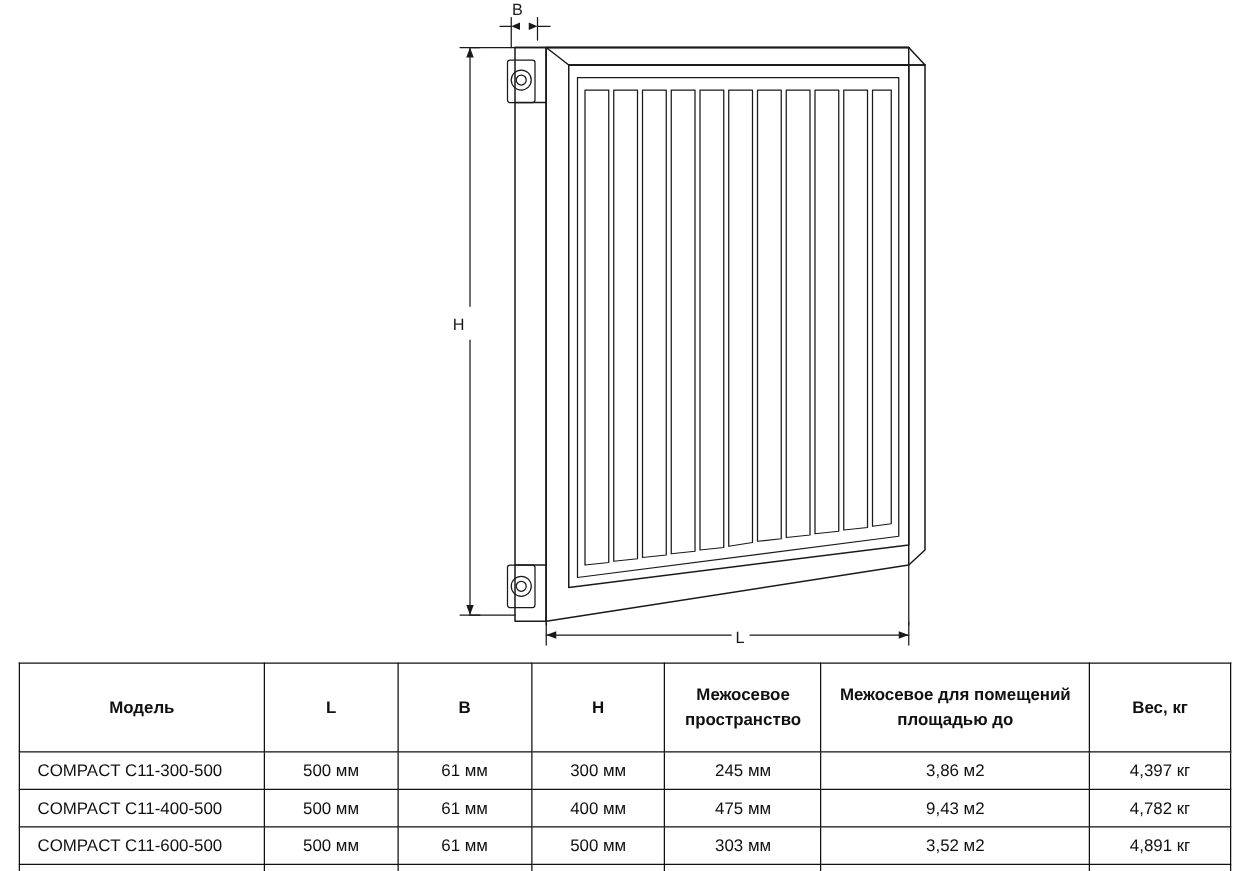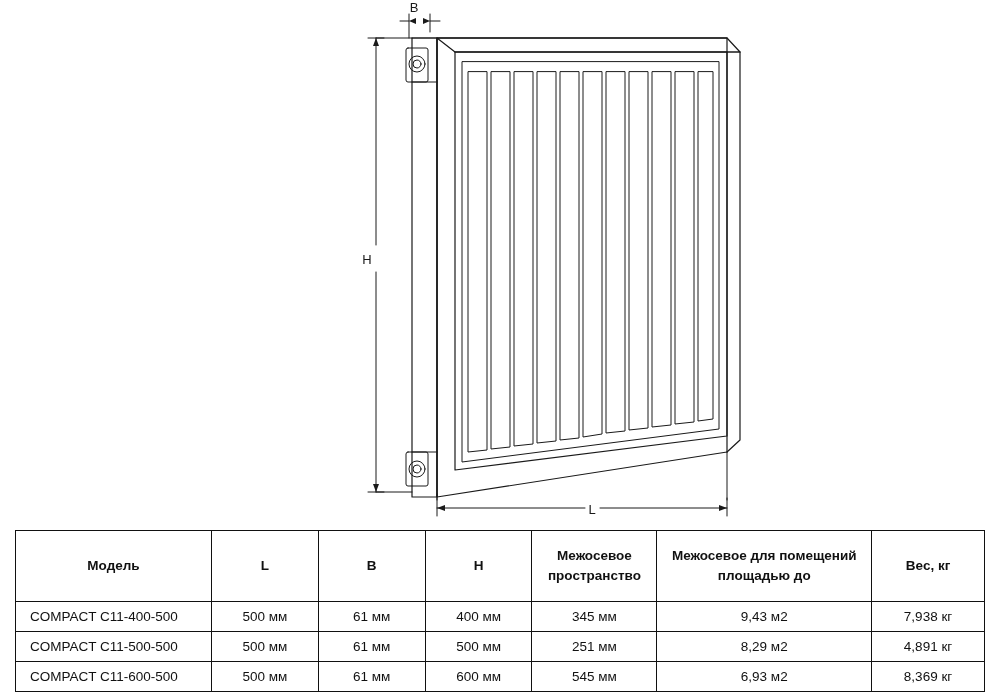--- a/index.html
+++ b/index.html
@@ -192,35 +192,44 @@
         <th>L</th>
         <th>B</th>
         <th>H</th>
         <th>Межосевое пространство</th>
         <th>Межосевое для помещений площадью до</th>
         <th>Вес, кг</th>
       </tr>
     </thead>
     <tbody>
       <tr>
+        <td class="model-cell">COMPACT C11-300-500</td>
+        <td>500 мм</td>
+        <td>61 мм</td>
+        <td>300 мм</td>
+        <td>245 мм</td>
+        <td>3,86 м2</td>
+        <td>4,397 кг</td>
+      </tr>
+      <tr>
         <td class="model-cell">COMPACT C11-400-500</td>
         <td>500 мм</td>
         <td>61 мм</td>
         <td>400 мм</td>
-        <td>345 мм</td>
+        <td>475 мм</td>
         <td>9,43 м2</td>
-        <td>7,938 кг</td>
-      </tr>
-      <tr>
-        <td class="model-cell">COMPACT C11-500-500</td>
-        <td>500 мм</td>
-        <td>61 мм</td>
-        <td>500 мм</td>
-        <td>251 мм</td>
-        <td>8,29 м2</td>
+        <td>4,782 кг</td>
+      </tr>
+      <tr>
+        <td class="model-cell">COMPACT C11-600-500</td>
+        <td>500 мм</td>
+        <td>61 мм</td>
+        <td>500 мм</td>
+        <td>303 мм</td>
+        <td>3,52 м2</td>
         <td>4,891 кг</td>
       </tr>
       <tr>
         <td class="model-cell">COMPACT C11-600-500</td>
         <td>500 мм</td>
         <td>61 мм</td>
         <td>600 мм</td>
         <td>545 мм</td>
         <td>6,93 м2</td>
         <td>8,369 кг</td>

